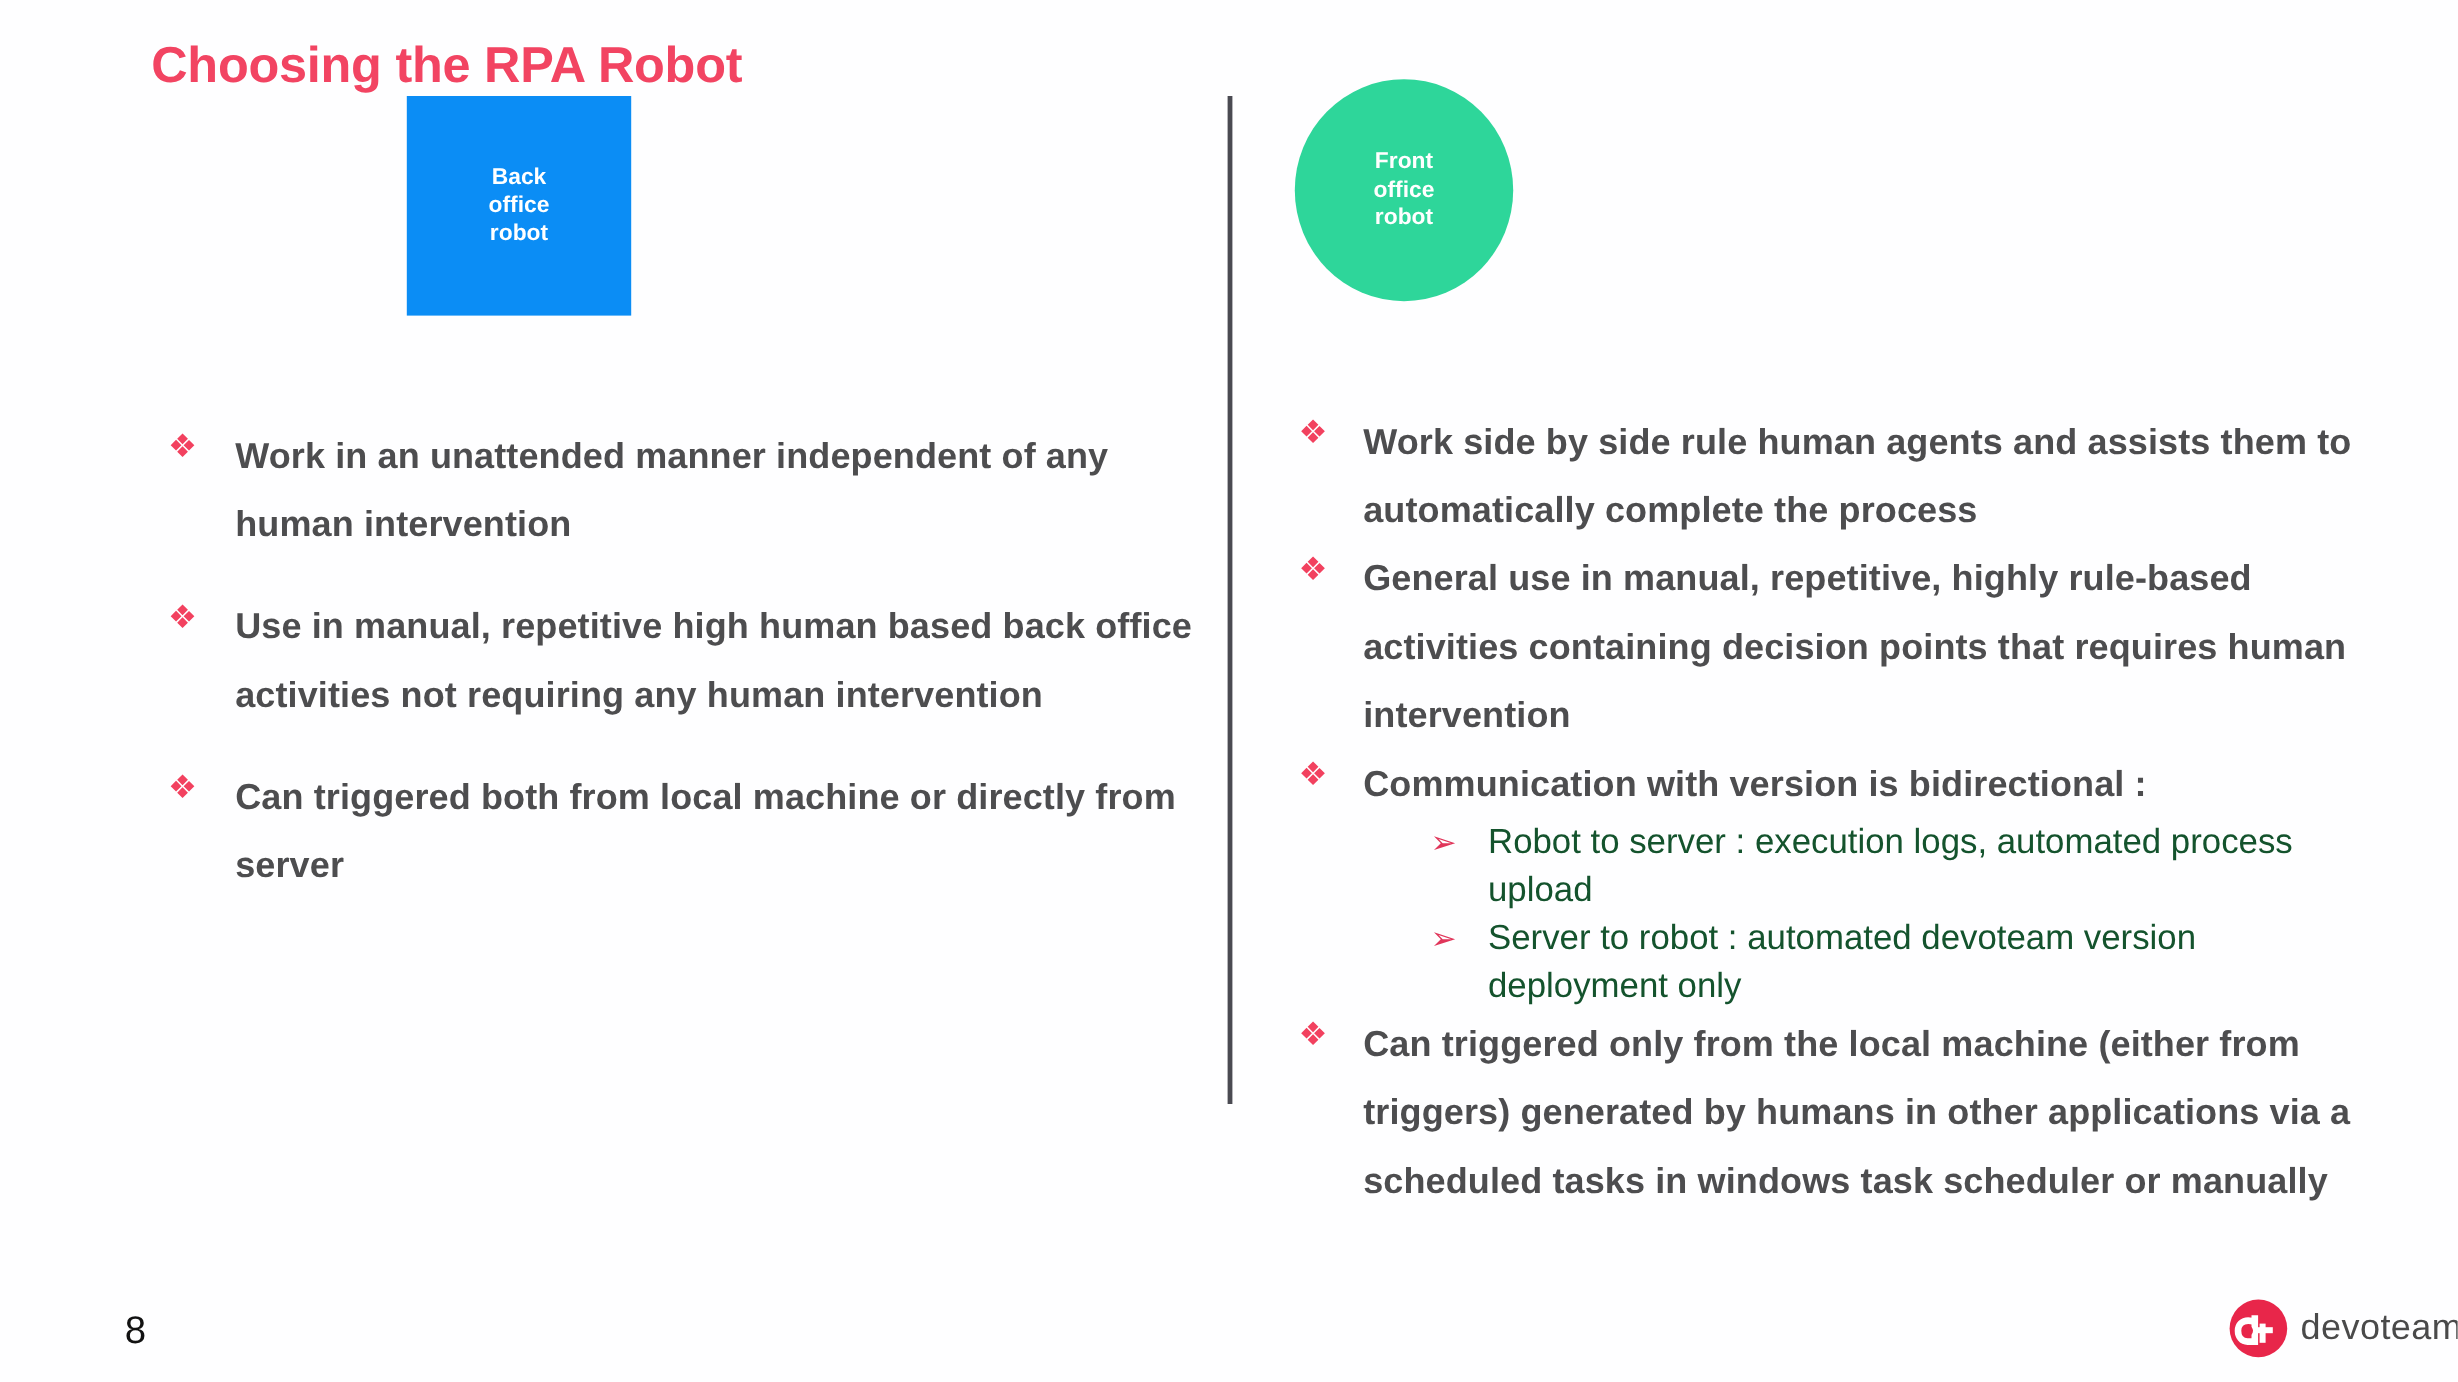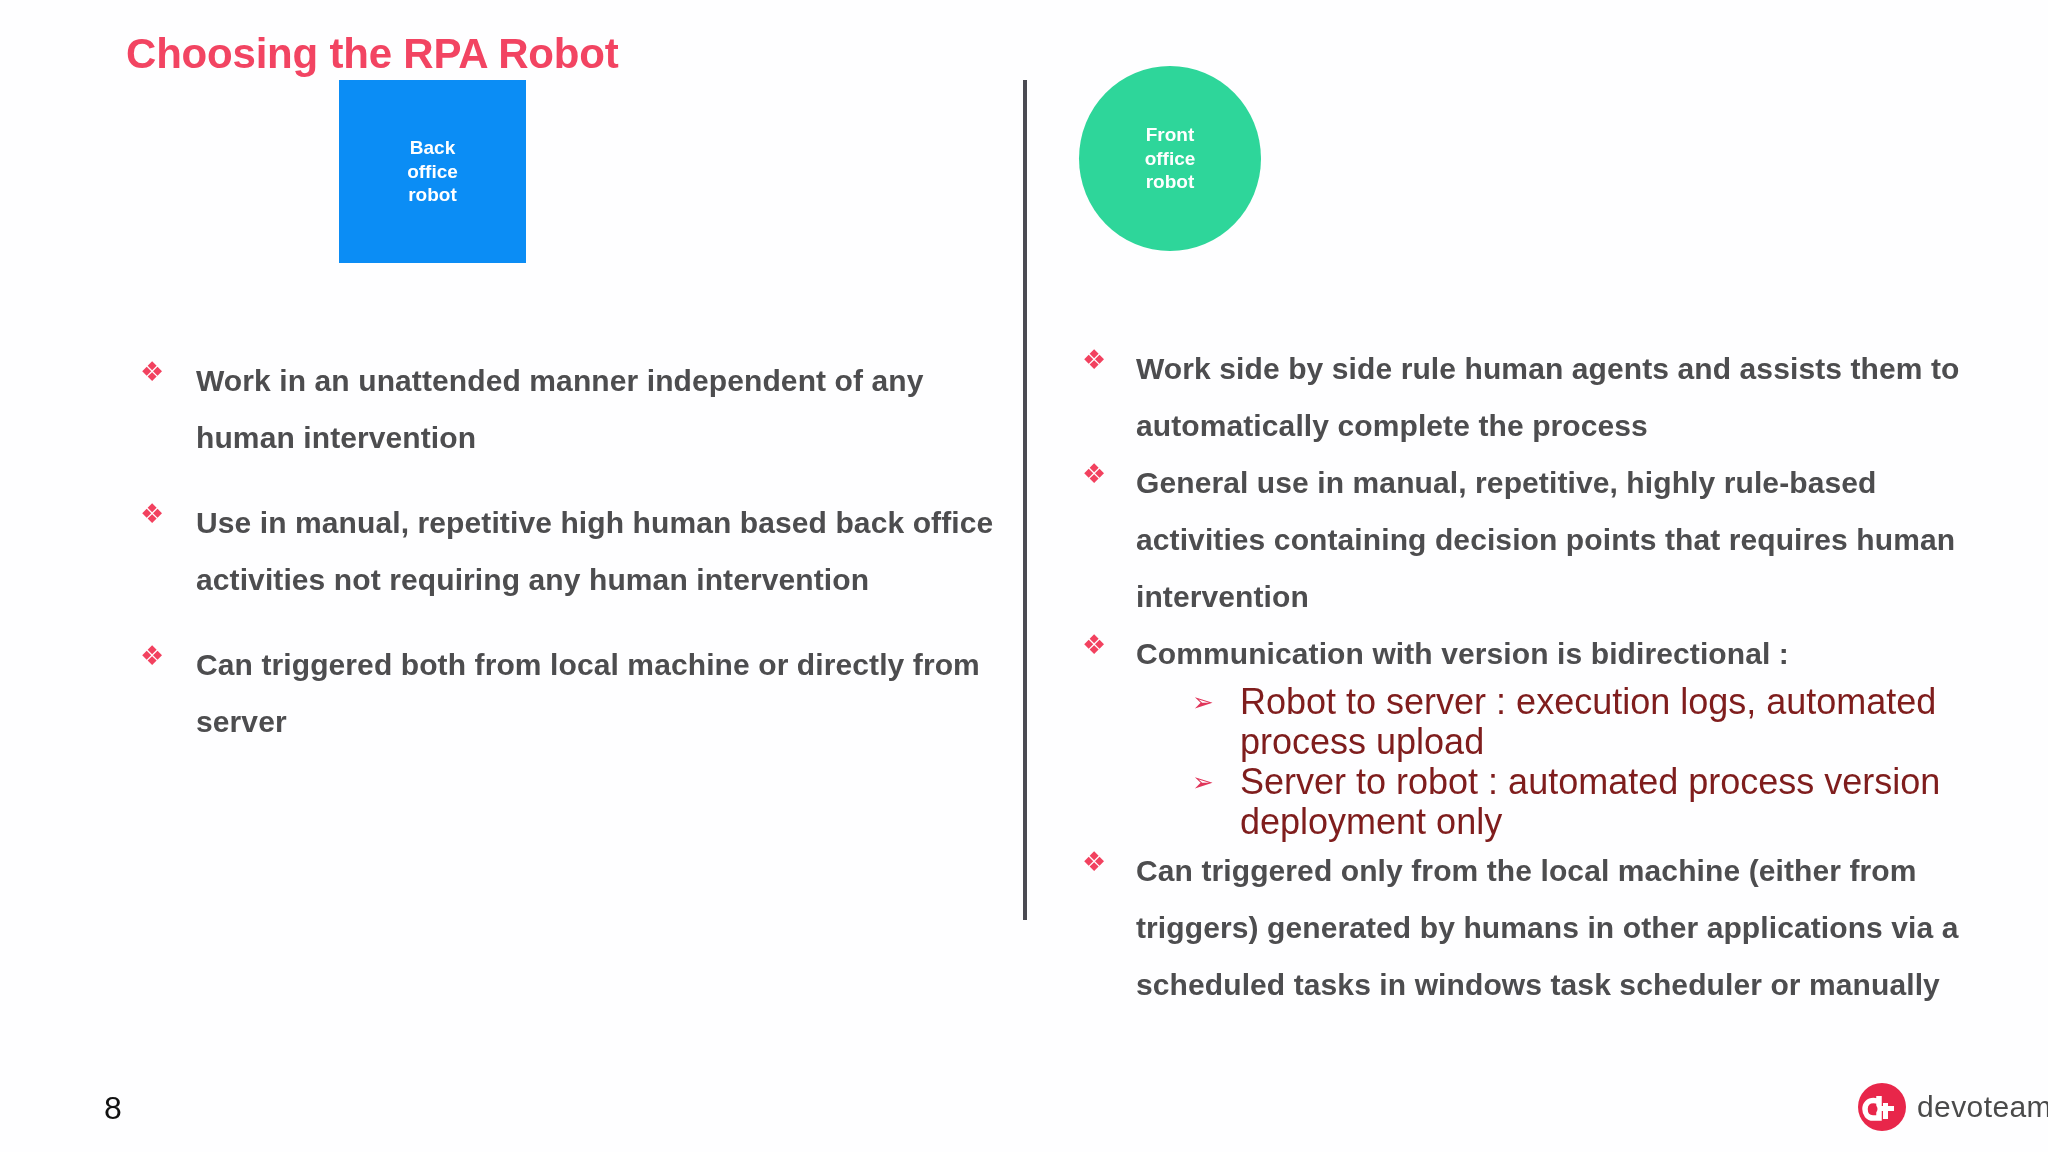--- a/index.html
+++ b/index.html
@@ -122,24 +122,24 @@
     margin: 0;
   }
   .subbullet-marker {
     flex: 0 0 auto;
     color: #e0355a;
     font-size: 26px;
     line-height: 40px;
     width: 48px;
   }
   .subbullet-text {
-    font-size: 36px;
+    font-size: 29px;
     font-weight: normal;
     line-height: 40px;
-    color: #7f1d1d;
+    color: #14532d;
   }
 
   
   .page-number {
     position: absolute;
     left: 104px;
     top: 1090px;
     font-size: 32px;
     color: #111111;
     font-family: "Liberation Sans", sans-serif;
@@ -223,21 +223,21 @@
       <span class="bullet-text">Communication with version is bidirectional :</span>
     </div>
 
     <div class="subbullet-list">
       <div class="subbullet">
         <span class="subbullet-marker">➢</span>
         <span class="subbullet-text">Robot to server : execution logs, automated process upload</span>
       </div>
       <div class="subbullet">
         <span class="subbullet-marker">➢</span>
-        <span class="subbullet-text">Server to robot : automated process version deployment only</span>
+        <span class="subbullet-text">Server to robot : automated devoteam version deployment only</span>
       </div>
     </div>
 
     <div class="bullet">
       <span class="bullet-marker">❖</span>
       <span class="bullet-text">Can triggered only from the local machine (either from triggers) generated by humans in other applications via a scheduled tasks in windows task scheduler or manually</span>
     </div>
 
   </div>
 

